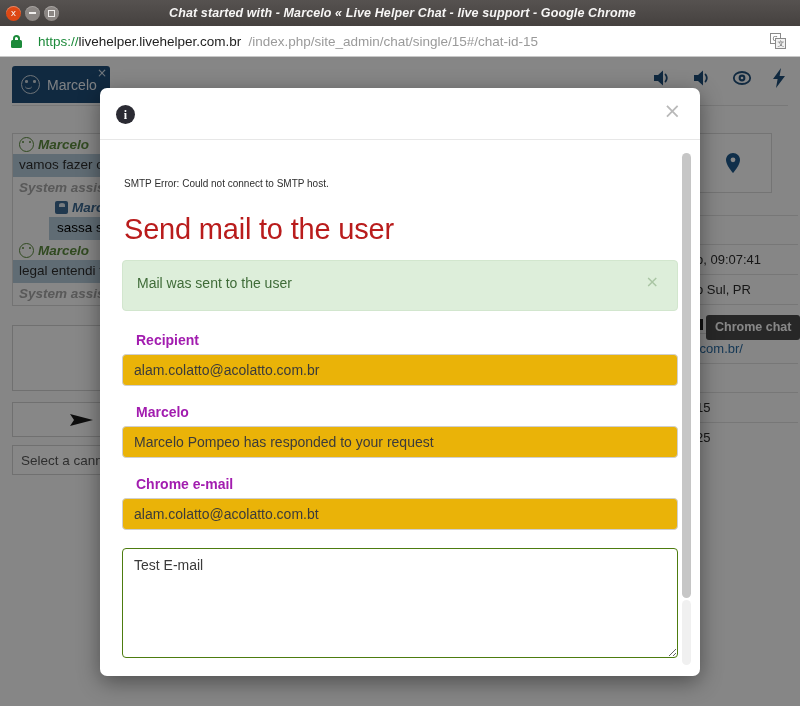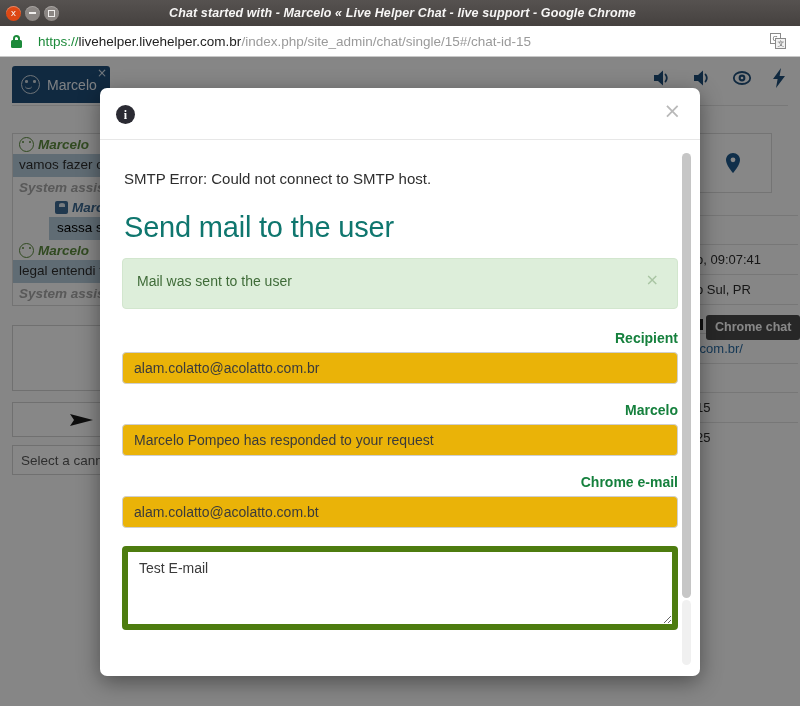--- a/index.html
+++ b/index.html
@@ -86,21 +86,21 @@
     box-sizing: border-box;
   }
   .url {
     font-size: 13.5px;
     color: #969696;
     white-space: nowrap;
     font-family: "Liberation Sans", sans-serif;
   }
   .url .scheme { color: #1c8a3a; padding-left: 8px; }
   .url .host { color: #222222; }
-  .url .path { color: #9a9a9a; }
+  .url .path { color: #9a9a9a; margin-left: 7px; }
   .translate-icon {
     position: absolute;
     right: 14px; top: 7px;
     width: 16px; height: 16px;
   }
 
   
   .page {
     position: absolute;
     left: 0; top: 57px;
@@ -332,28 +332,28 @@
     padding: 0;
   }
   .modal-scrollarea {
     position: absolute;
     left: 0; top: 0;
     width: 600px; height: 537px;
     padding: 22px 22px 0 22px;
     box-sizing: border-box;
   }
   .smtp-error {
-    font-size: 15px;
+    font-size: 10px;
     color: #2e2e2e;
-    margin: 8px 0 6px 2px;
+    margin: 16px 0 6px 2px;
   }
   .modal-title {
     font-size: 29px;
     font-weight: normal;
-    color: #0f766e;
+    color: #b91c1c;
     margin: 24px 0 14px 2px;
     letter-spacing: -.2px;
   }
   .alert-success {
     background: #ddeeda;
     border: 1px solid #d2e6ce;
     border-radius: 4px;
     padding: 13px 14px 14px 14px;
     position: relative;
     margin-bottom: 21px;
@@ -367,44 +367,43 @@
     position: absolute;
     right: 12px; top: 12px;
     font-size: 16px;
     color: #a9c5a3;
     font-family: "DejaVu Sans", sans-serif;
     background: none; border: none; line-height: 1; cursor: pointer;
   }
   .field-label {
     font-size: 14px;
     font-weight: bold;
-    color: #15803d;
+    color: #a21caf;
     margin: 0 0 6px 14px;
     display: block;
-    text-align: right;
   }
   .field-input {
     width: 100%;
     box-sizing: border-box;
     height: 32px;
     border: 1px solid #cfcfcf;
     border-radius: 4px;
     padding: 5px 11px;
     font-size: 14px;
     color: #3b3b3b;
     font-family: "Liberation Sans", sans-serif;
     background: #eab308;
     outline: none;
     margin-bottom: 18px;
   }
   .field-textarea {
     width: 100%;
     box-sizing: border-box;
-    height: 84px;
-    border: 6px solid #4d7c0f;
+    height: 110px;
+    border: 1px solid #4d7c0f;
     border-radius: 4px;
     padding: 8px 11px;
     font-size: 14px;
     color: #3b3b3b;
     font-family: "Liberation Sans", sans-serif;
     resize: vertical;
     outline: none;
     display: block;
   }
   .modal-scrollbar {

